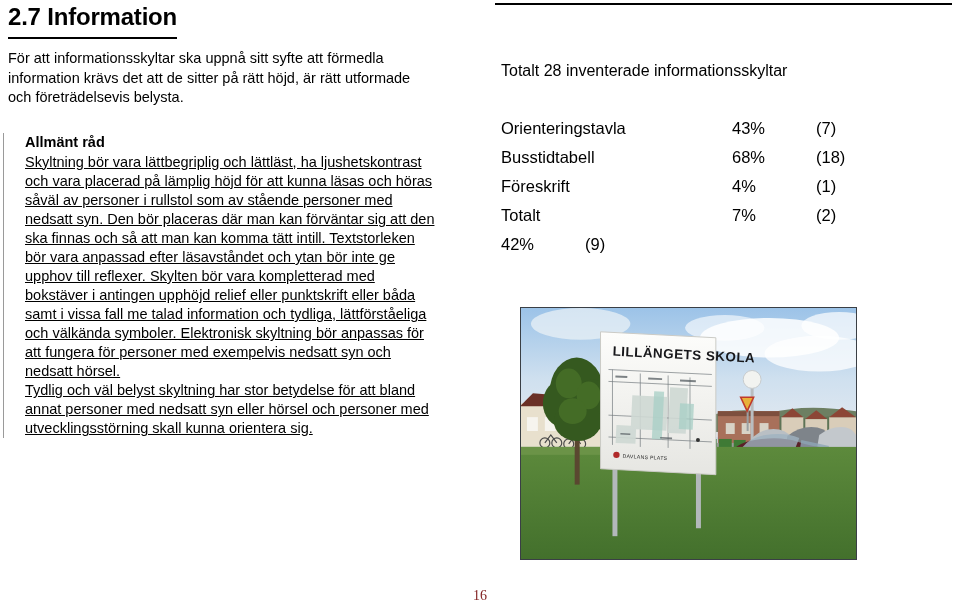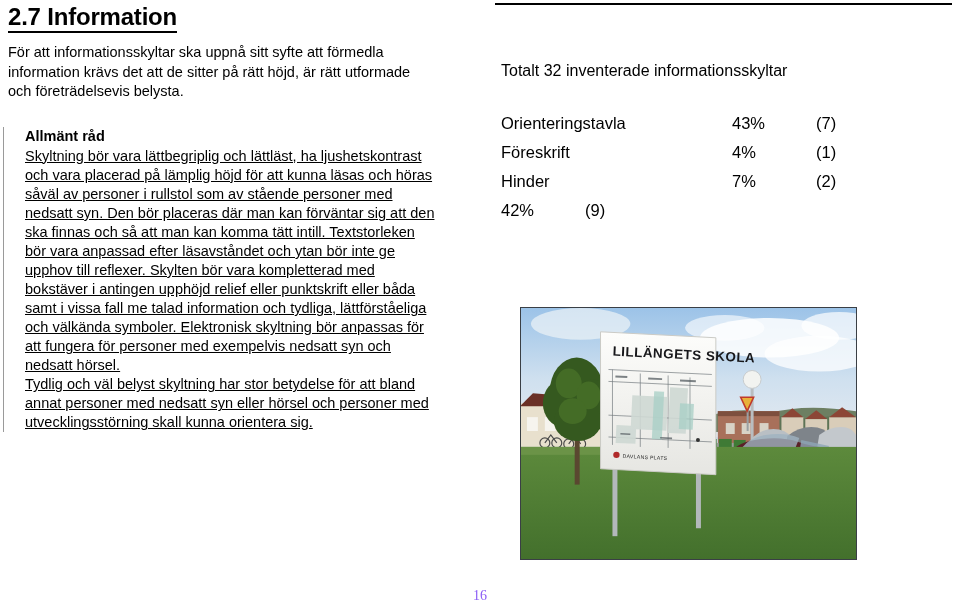--- a/index.html
+++ b/index.html
@@ -28,21 +28,21 @@
     height: 609px;
   }
   .doc-heading {
     font-size: 24px;
     font-weight: bold;
     letter-spacing: -0.2px;
     line-height: 1.1;
     margin: 4px 0 0 0;
     display: inline-block;
     border-bottom: 2px solid #000;
-    padding-bottom: 1px;
+    padding-bottom: 7px;
   }
   .intro-para {
     font-size: 14.5px;
     line-height: 1.33;
     margin-top: 10px;
     width: 412px;
   }
   .sub-head {
     font-size: 14.5px;
     font-weight: bold;
@@ -93,21 +93,21 @@
     font-size: 16px;
     margin: 57px 0 0 6px;
   }
   .stats {
     margin-top: 29px;
     margin-left: 6px;
     width: 420px;
   }
   .stat-row {
     display: flex;
-    align-items: center;
+    align-items: flex-end;
     height: 29px;
     font-size: 16.5px;
   }
   .stat-label { width: 231px; }
   .stat-pct   { width: 84px; }
   .stat-count { width: 70px; }
 
   
   #photo {
     position: absolute;
@@ -124,21 +124,21 @@
 
   
   #page-number {
     position: absolute;
     left: 0;
     top: 588px;
     width: 960px;
     text-align: center;
     font-family: "Liberation Serif", serif;
     font-size: 14px;
-    color: #8b5cf6;
+    color: #7f1d1d;
   }
 </style>
 </head>
 <body>
 
 <div id="page">
 
   <div id="left-col">
 
     <div class="doc-heading">2.7 Information</div>
@@ -152,35 +152,40 @@
 Tydlig och väl belyst skyltning har stor betydelse för att bland annat personer med nedsatt syn eller hörsel och personer med utvecklingsstörning skall kunna orientera sig.</div>
     </div>
 
   </div>
 
   <div id="right-col">
 
 
     <hr class="slide-rule">
 
-    <div class="total-line">Totalt 32 inventerade informationsskyltar</div>
+    <div class="total-line">Totalt 28 inventerade informationsskyltar</div>
 
     <div class="stats" id="stats-list">
         <div class="stat-row">
           <span class="stat-label">Orienteringstavla</span>
           <span class="stat-pct">43%</span>
           <span class="stat-count">(7)</span>
         </div>
         <div class="stat-row">
+          <span class="stat-label">Busstidtabell</span>
+          <span class="stat-pct">68%</span>
+          <span class="stat-count">(18)</span>
+        </div>
+        <div class="stat-row">
           <span class="stat-label">Föreskrift</span>
           <span class="stat-pct">4%</span>
           <span class="stat-count">(1)</span>
         </div>
         <div class="stat-row">
-          <span class="stat-label">Hinder</span>
+          <span class="stat-label">Totalt</span>
           <span class="stat-pct">7%</span>
           <span class="stat-count">(2)</span>
         </div>
         <div class="stat-row">
           <span class="stat-pct">42%</span>
           <span class="stat-count">(9)</span>
         </div>
       </div>
 
   </div>

